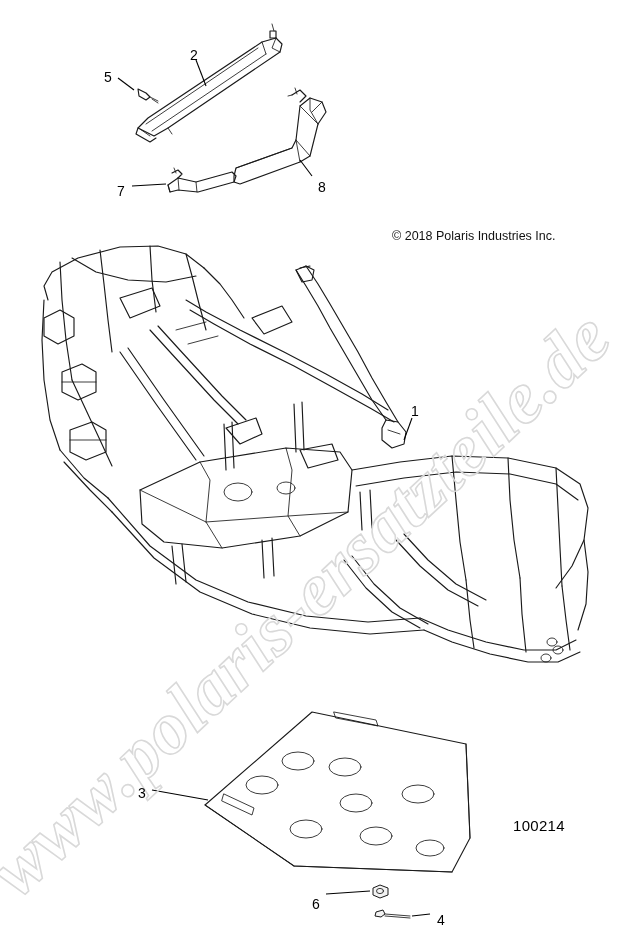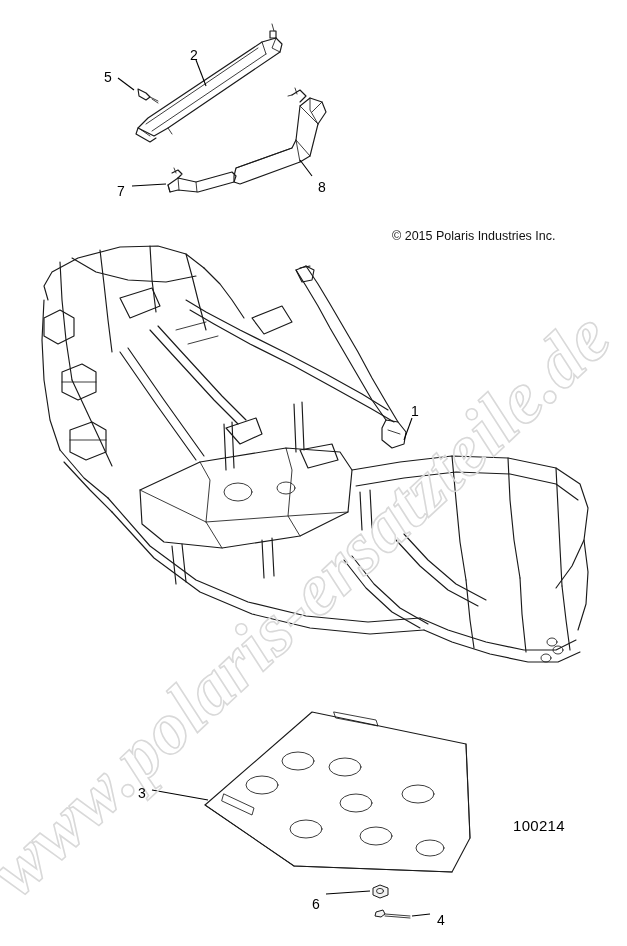--- a/index.html
+++ b/index.html
@@ -273,21 +273,21 @@
       <path class="lead" d="M152,790 L208,800"></path>
       <path class="lead" d="M326,894 L370,891"></path>
       <path class="lead" d="M430,914 L412,916"></path>
     </g>
   </svg>
 
   <svg id="watermark" viewBox="0 0 627 946">
     <text class="wm-text" transform="translate(18,900) rotate(-43)">www.polaris-ersatzteile.de</text>
   </svg>
 
-  <div id="copyright">© 2015 Polaris Industries Inc.</div>
+  <div id="copyright">© 2018 Polaris Industries Inc.</div>
   <div id="partnumber">100214</div>
 
   <div class="label" style="left:411px; top:404px;">1</div>
   <div class="label" style="left:190px; top:48px;">2</div>
   <div class="label" style="left:138px; top:786px;">3</div>
   <div class="label" style="left:437px; top:913px;">4</div>
   <div class="label" style="left:104px; top:70px;">5</div>
   <div class="label" style="left:312px; top:897px;">6</div>
   <div class="label" style="left:117px; top:184px;">7</div>
   <div class="label" style="left:318px; top:180px;">8</div>

